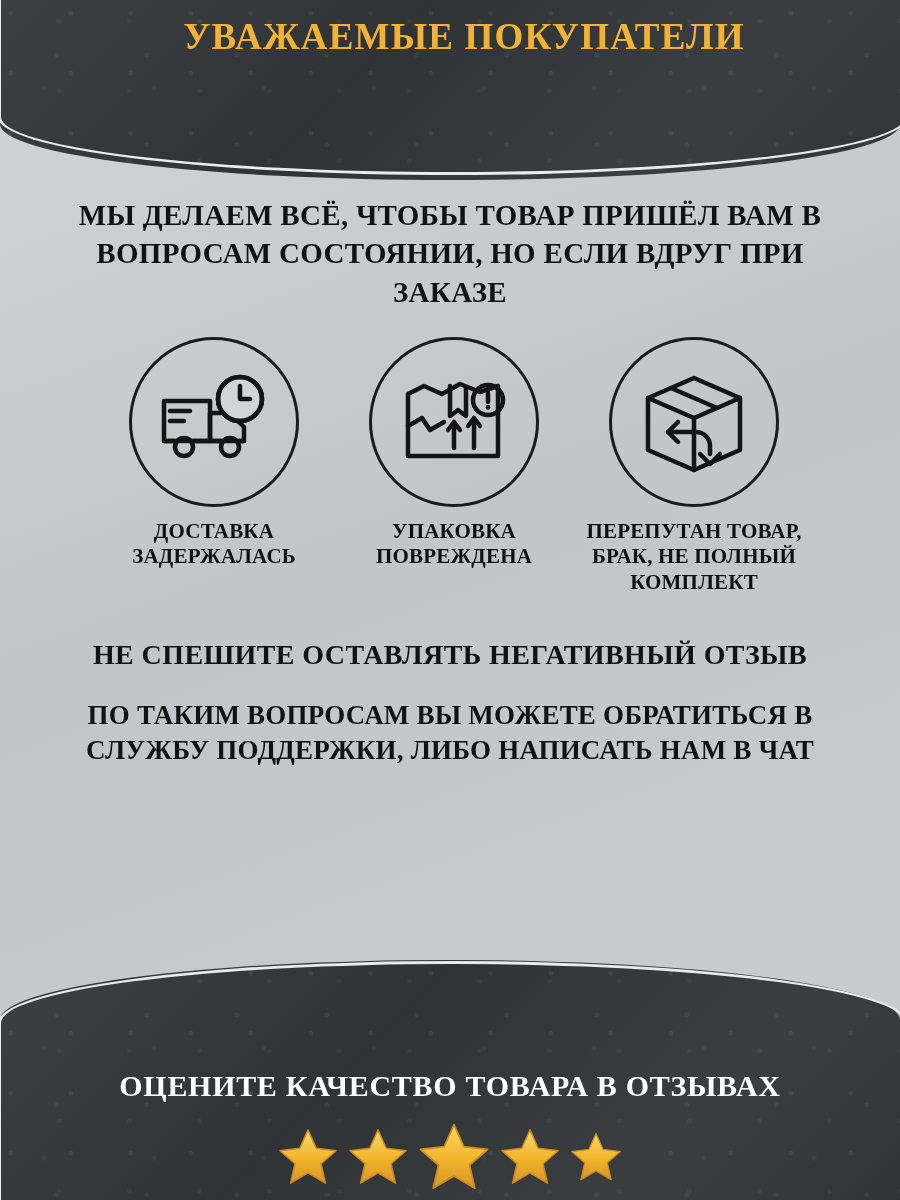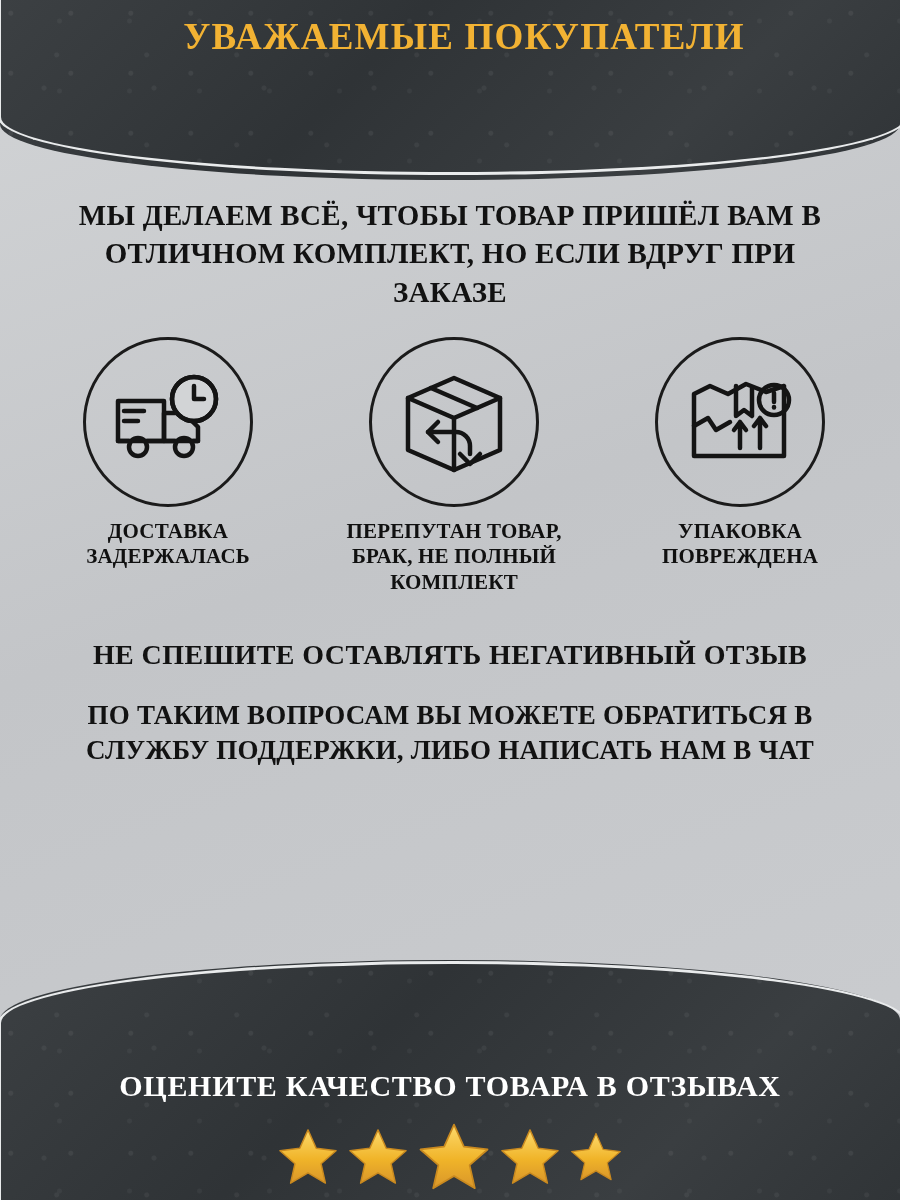--- a/index.html
+++ b/index.html
@@ -117,21 +117,20 @@
     line-height: 1.32;
     letter-spacing: 0.3px;
   }
 
   
   .icons-row {
     margin-top: 26px;
     display: flex;
     justify-content: center;
     align-items: flex-start;
-    gap: 46px;
     padding-left: 8px;
   }
   .icon-block {
     width: 240px;
     display: flex;
     flex-direction: column;
     align-items: center;
   }
   .icon-circle {
     width: 164px;
@@ -206,21 +205,21 @@
 
   <div class="band band-top"></div>
   <div class="band-outline outline-top"></div>
 
   <div class="header-wrap">
     <div class="header-title">УВАЖАЕМЫЕ ПОКУПАТЕЛИ</div>
   </div>
 
   <div class="content">
 
-    <div class="intro">МЫ ДЕЛАЕМ ВСЁ, ЧТОБЫ ТОВАР ПРИШЁЛ ВАМ В ОТЛИЧНОМ КОМПЛЕКТ, НО ЕСЛИ ВДРУГ ПРИ ЗАКАЗЕ</div>
+    <div class="intro">МЫ ДЕЛАЕМ ВСЁ, ЧТОБЫ ТОВАР ПРИШЁЛ ВАМ В ВОПРОСАМ СОСТОЯНИИ, НО ЕСЛИ ВДРУГ ПРИ ЗАКАЗЕ</div>
 
     <div class="icons-row">
 
       <div class="icon-block">
         <div class="icon-circle">
           <svg width="120" height="110" viewBox="0 0 120 110">
             <g fill="none" stroke="#141414" stroke-width="4.5" stroke-linecap="round" stroke-linejoin="round">
 
               <path d="M10 34 h46 v40 h-46 z"></path>
               <path d="M56 46 h20 l14 14 v14 h-34 z"></path>
@@ -235,58 +234,58 @@
               <circle cx="86" cy="32" r="22"></circle>
               <path d="M86 19 v13 h10"></path>
             </g>
           </svg>
         </div>
         <div class="icon-caption">ДОСТАВКА ЗАДЕРЖАЛАСЬ</div>
       </div>
 
       <div class="icon-block">
         <div class="icon-circle">
+          <svg width="120" height="116" viewBox="0 0 120 116">
+            <g fill="none" stroke="#141414" stroke-width="4.5" stroke-linecap="round" stroke-linejoin="round">
+
+              <path d="M14 30 L30 22 L48 30 L66 20 L86 28 L104 22 L104 92 L14 92 Z"></path>
+
+              <path d="M56 22 L56 52 L64 46 L72 52 L72 24"></path>
+
+              <path d="M14 62 L28 54 L36 66 L50 58"></path>
+
+              <path d="M60 84 L60 58 M54 66 L60 58 L66 66"></path>
+              <path d="M80 84 L80 54 M74 62 L80 54 L86 62"></path>
+
+              <circle cx="94" cy="36" r="15"></circle>
+              <path d="M94 29 L94 38"></path>
+              <path d="M94 43 L94 43.5"></path>
+            </g>
+          </svg>
+        </div>
+        <div class="icon-caption">УПАКОВКА ПОВРЕЖДЕНА</div>
+      </div>
+
+      <div class="icon-block">
+        <div class="icon-circle">
           <svg width="124" height="116" viewBox="0 0 124 116">
             <g fill="none" stroke="#141414" stroke-width="4.5" stroke-linecap="round" stroke-linejoin="round">
 
               <path d="M16 34 L62 14 L108 34 L108 86 L62 106 L16 86 Z"></path>
               <path d="M16 34 L62 54 L108 34"></path>
               <path d="M62 54 L62 106"></path>
               <path d="M39 24 L85 44"></path>
 
               <path d="M46 78 L36 68 L46 58"></path>
               <path d="M36 68 h28 a14 14 0 0 1 14 14 v8"></path>
               <path d="M68 90 l10 10 l10 -10"></path>
             </g>
           </svg>
         </div>
         <div class="icon-caption">ПЕРЕПУТАН ТОВАР, БРАК, НЕ ПОЛНЫЙ КОМПЛЕКТ</div>
-      </div>
-
-      <div class="icon-block">
-        <div class="icon-circle">
-          <svg width="120" height="116" viewBox="0 0 120 116">
-            <g fill="none" stroke="#141414" stroke-width="4.5" stroke-linecap="round" stroke-linejoin="round">
-
-              <path d="M14 30 L30 22 L48 30 L66 20 L86 28 L104 22 L104 92 L14 92 Z"></path>
-
-              <path d="M56 22 L56 52 L64 46 L72 52 L72 24"></path>
-
-              <path d="M14 62 L28 54 L36 66 L50 58"></path>
-
-              <path d="M60 84 L60 58 M54 66 L60 58 L66 66"></path>
-              <path d="M80 84 L80 54 M74 62 L80 54 L86 62"></path>
-
-              <circle cx="94" cy="36" r="15"></circle>
-              <path d="M94 29 L94 38"></path>
-              <path d="M94 43 L94 43.5"></path>
-            </g>
-          </svg>
-        </div>
-        <div class="icon-caption">УПАКОВКА ПОВРЕЖДЕНА</div>
       </div>
 
     </div>
 
     <div class="headline">НЕ СПЕШИТЕ ОСТАВЛЯТЬ НЕГАТИВНЫЙ ОТЗЫВ</div>
     <div class="note">ПО ТАКИМ ВОПРОСАМ ВЫ МОЖЕТЕ ОБРАТИТЬСЯ В СЛУЖБУ ПОДДЕРЖКИ, ЛИБО НАПИСАТЬ НАМ В ЧАТ</div>
 
   </div>
 
   <div class="band band-bottom"></div>

